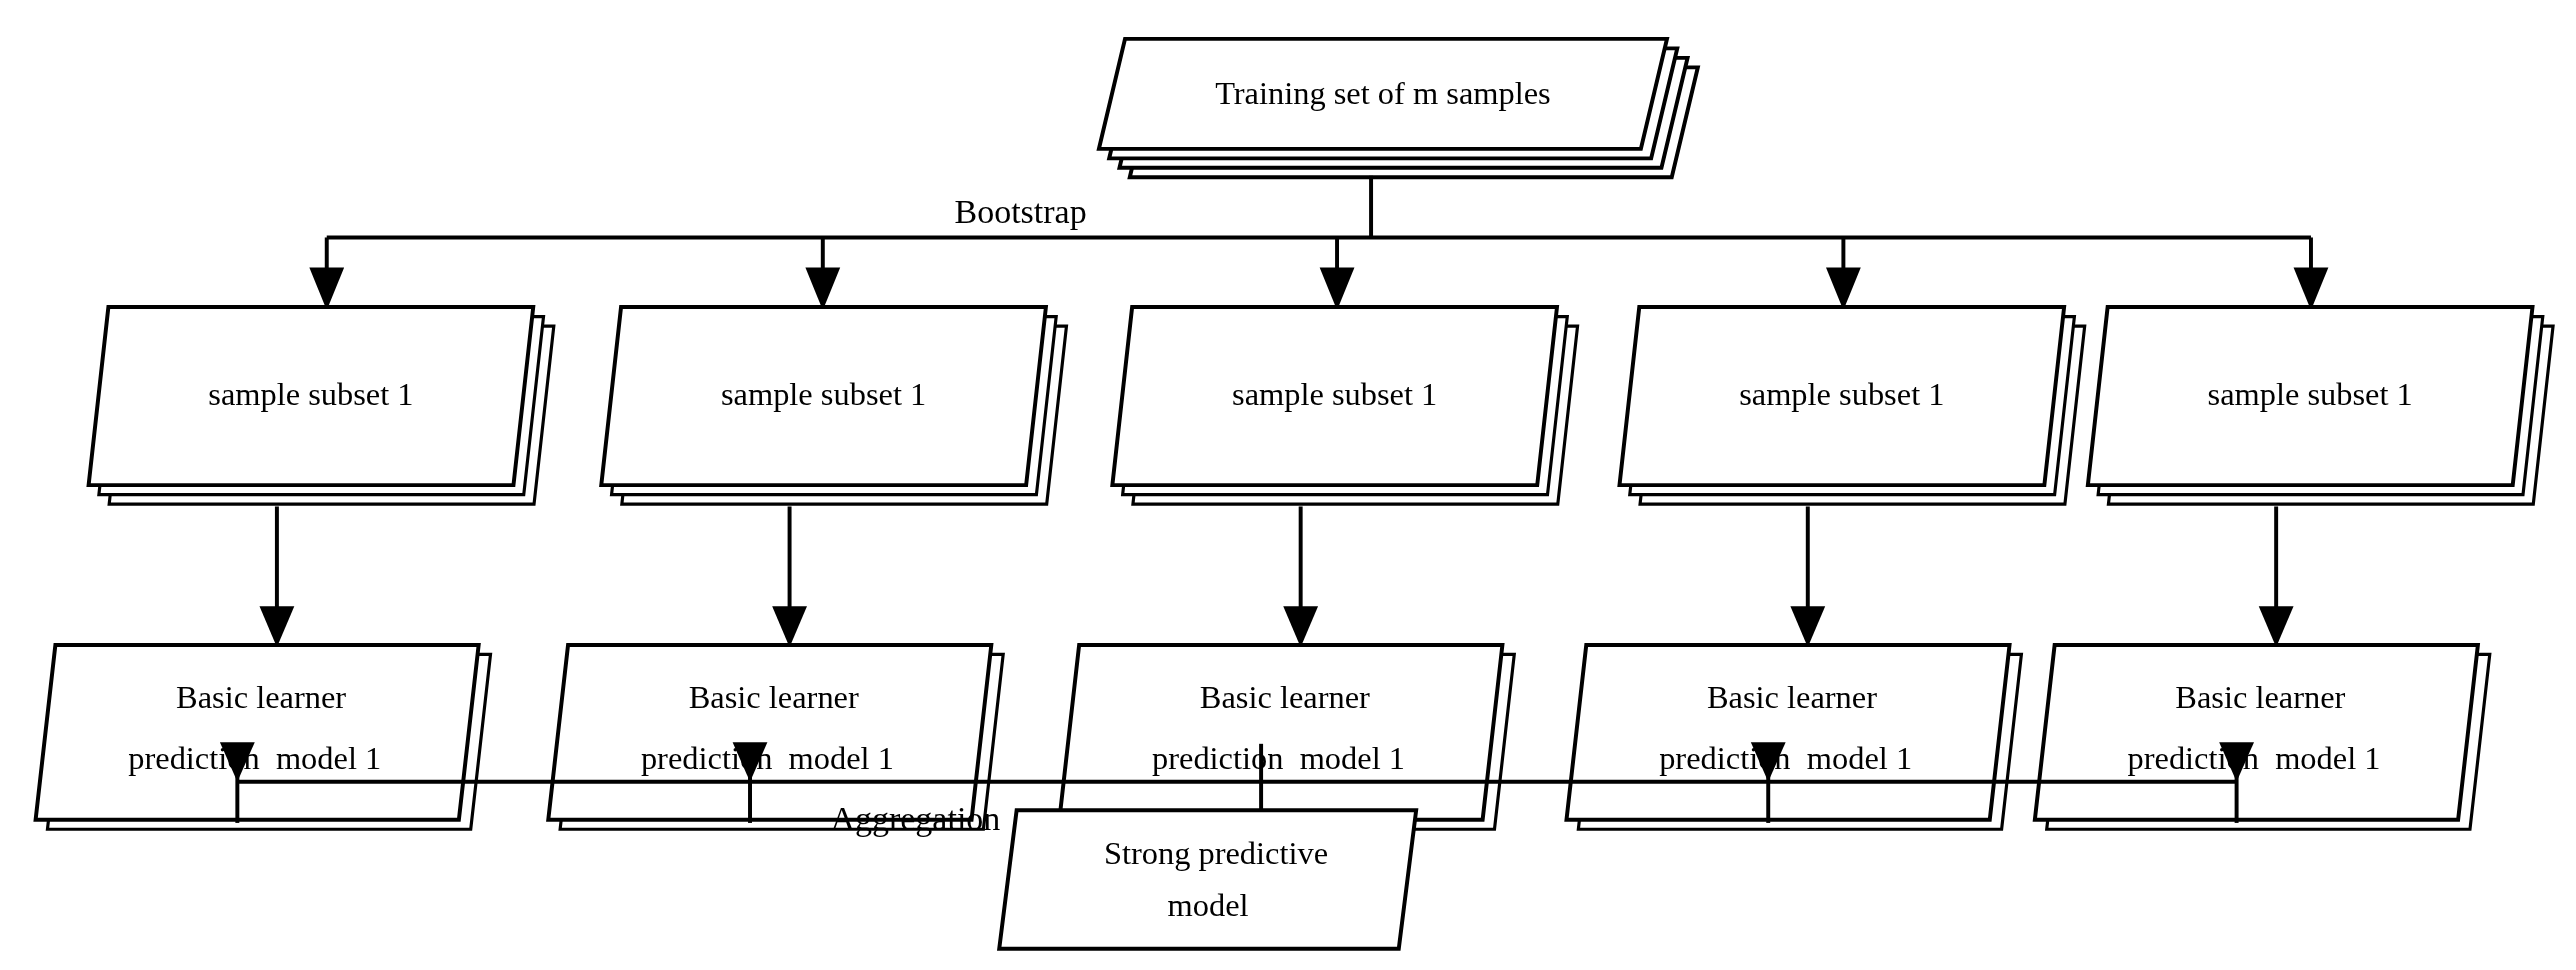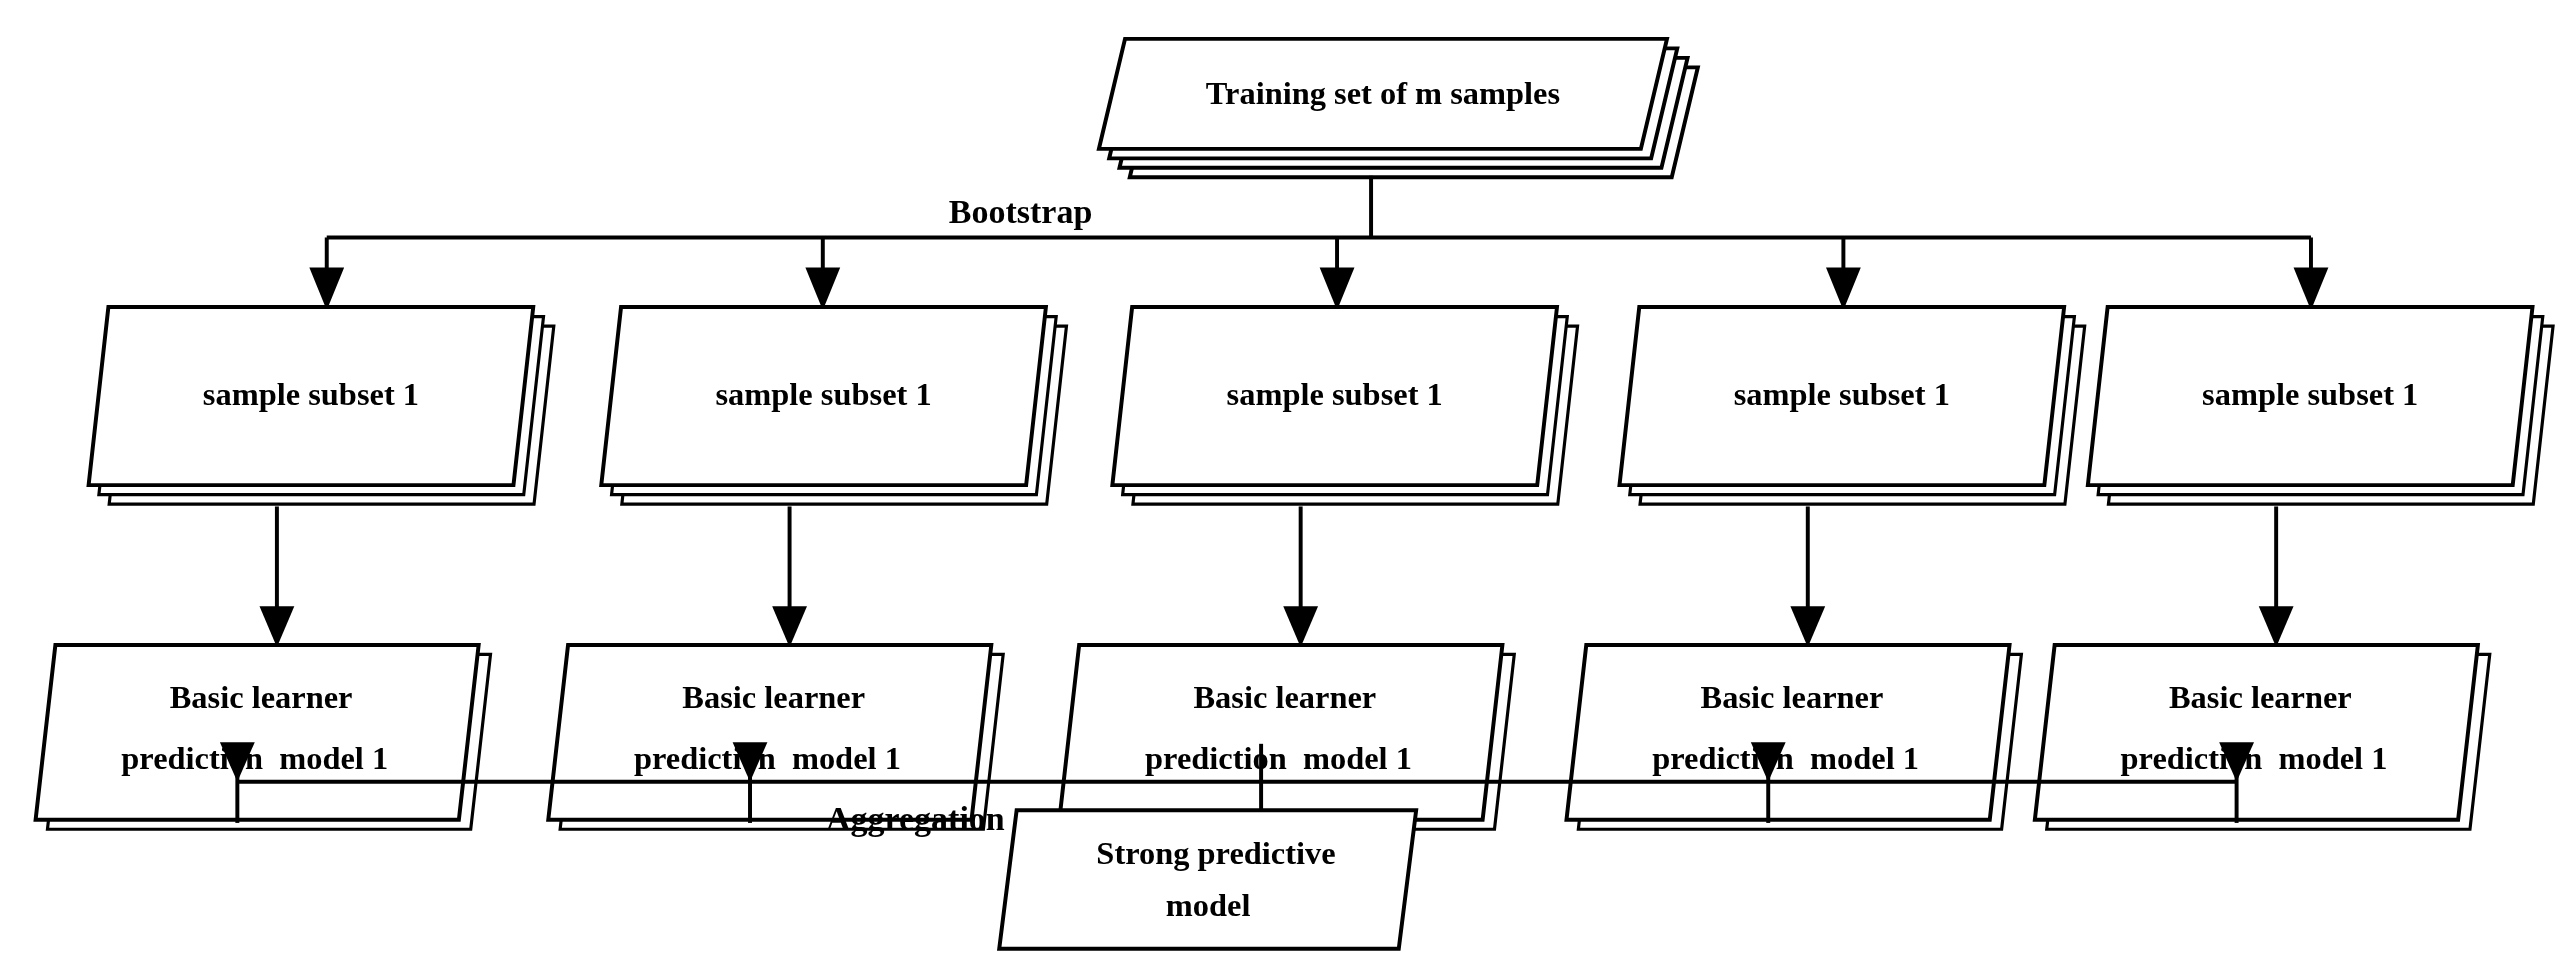--- a/index.html
+++ b/index.html
@@ -11,21 +11,20 @@
     width: 2576px;
     height: 971px;
     font-family: "Liberation Serif", "DejaVu Serif", serif;
     overflow: hidden;
   }
   #diagram-root {
     position: relative;
     width: 2576px;
     height: 971px;
     background: #ffffff;
-    font-weight: bold;
   }
   svg#flow {
     display: block;
     width: 2576px;
     height: 971px;
   }
   .shape-fill { fill: #ffffff; }
   .shape-stroke {
     fill: none;
     stroke: #000000;

